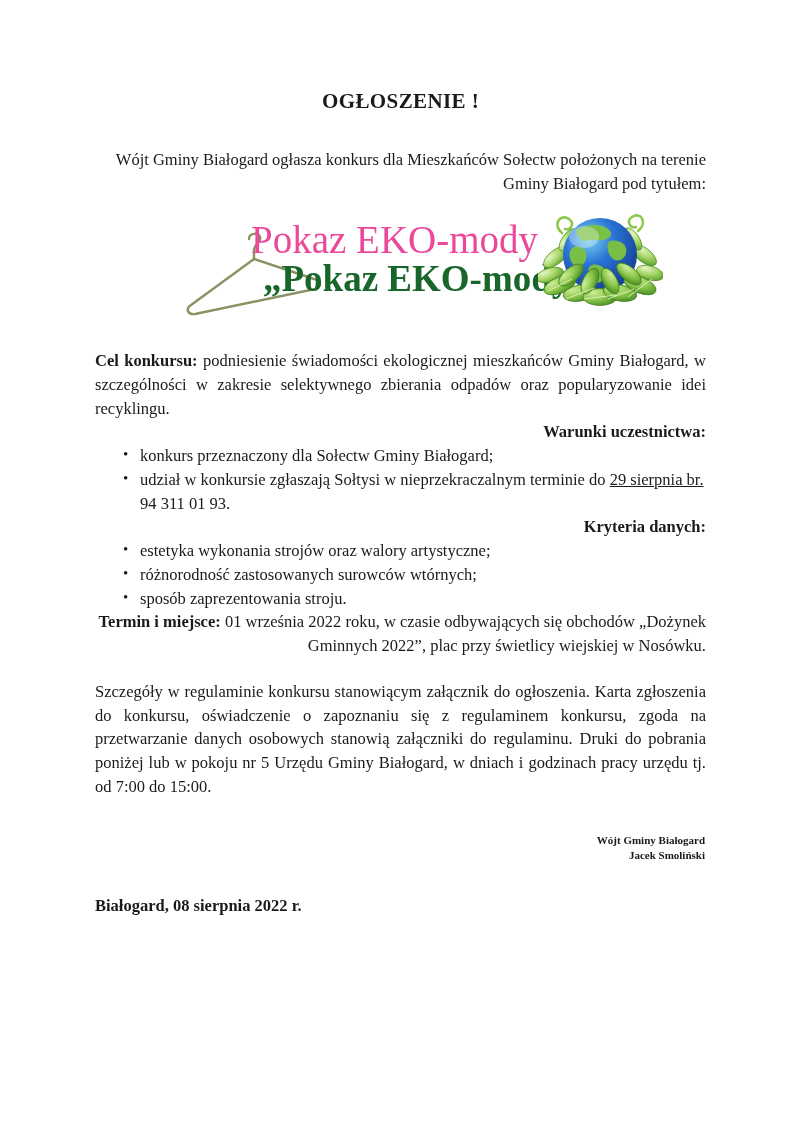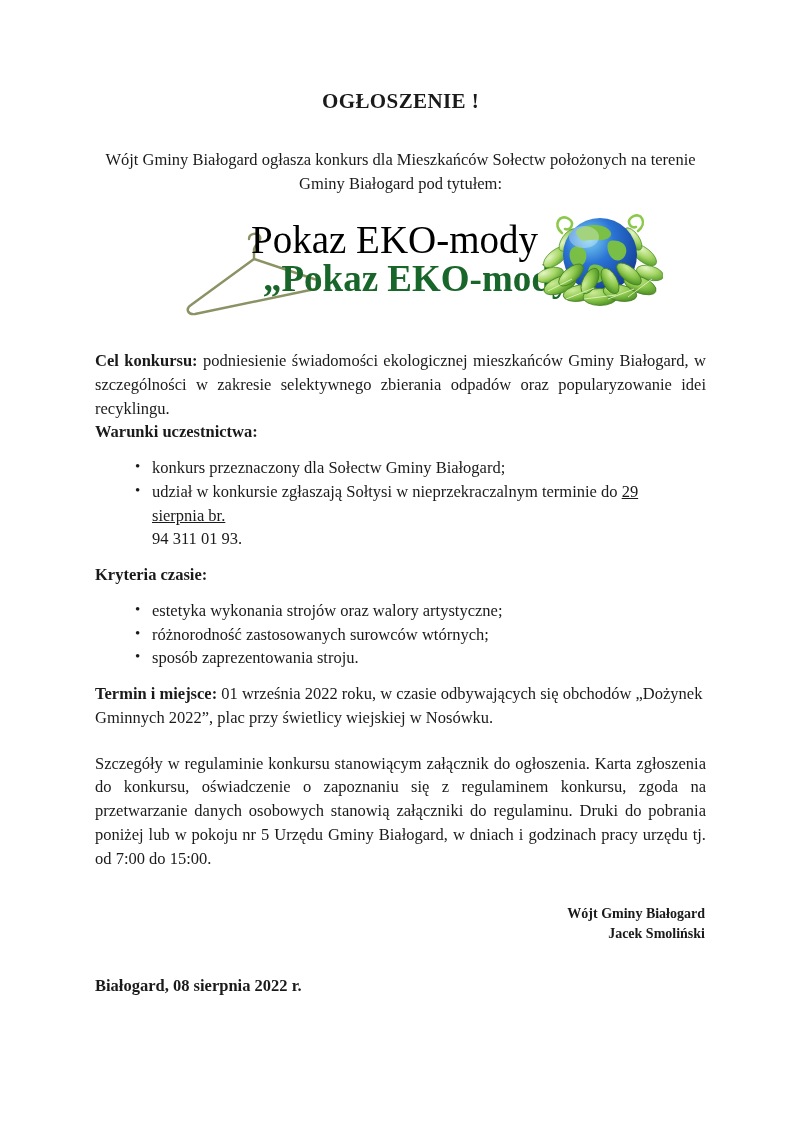--- a/index.html
+++ b/index.html
@@ -37,21 +37,21 @@
     letter-spacing: 0.4px;
     margin: 0 0 34px 0;
     line-height: 1.25;
   }
 
   
   .intro {
     font-size: 16.5px;
     line-height: 1.42;
     margin: 0;
-    text-align: center;
+    text-align: right;
   }
 
   
   .logo-wrap {
     position: relative;
     height: 122px;
     margin-top: 14px;
     margin-bottom: 18px;
   }
   .logo-inner {
@@ -60,21 +60,21 @@
     top: 0;
     width: 480px;
     height: 122px;
   }
   .logo-ghost {
     position: absolute;
     left: 68px;
     top: 8px;
     font-size: 39px;
     font-family: "Liberation Serif", "DejaVu Serif", serif;
-    color: #000000;
+    color: #ec4899;
     white-space: nowrap;
     letter-spacing: 0px;
   }
   .logo-main {
     position: absolute;
     left: 80px;
     top: 48px;
     font-size: 37px;
     font-weight: bold;
     font-family: "Liberation Serif", "DejaVu Serif", serif;
@@ -97,30 +97,30 @@
     font-size: 16.5px;
     line-height: 1.44;
   }
   p.just {
     margin: 0;
     text-align: justify;
     text-justify: inter-word;
   }
   p.plain {
     margin: 0;
-    text-align: left;
+    text-align: right;
   }
   .lead {
     font-weight: bold;
   }
   .u {
     text-decoration: underline;
   }
   ul.bullets {
-    margin: 12px;
+    margin: 0;
     padding: 0;
     list-style: none;
     font-family: Liberation Serif, serif;
   }
   ul.bullets > li {
     position: relative;
     padding-left: 45px;
     margin: 0;
     line-height: 1.44;
     text-align: left;
@@ -135,21 +135,21 @@
   .sub-line {
     display: block;
   }
   .gap-md { height: 22px; }
 
   
   .signature {
     margin-top: 34px;
     text-align: right;
     font-weight: bold;
-    font-size: 14px;
+    font-size: 11px;
     line-height: 1.42;
     padding-right: 1px;
   }
   .datestamp {
     margin-top: 30px;
     font-weight: bold;
     font-size: 16.5px;
     text-align: left;
   }
 </style>
@@ -258,21 +258,21 @@
       <ul class="bullets">
         <li>
           <span>konkurs przeznaczony dla Sołectw Gminy Białogard;</span>
         </li>
         <li>
           <span>udział w konkursie zgłaszają Sołtysi w nieprzekraczalnym terminie do </span><span class="u">29 sierpnia br.</span>
           <span class="sub-line">94 311 01 93.</span>
         </li>
       </ul>
 
-      <p class="plain lead">Kryteria czasie:</p>
+      <p class="plain lead">Kryteria danych:</p>
 
       <ul class="bullets">
         <li>
           <span>estetyka wykonania strojów oraz walory artystyczne;</span>
         </li>
         <li>
           <span>różnorodność zastosowanych surowców wtórnych;</span>
         </li>
         <li>
           <span>sposób zaprezentowania stroju.</span>

